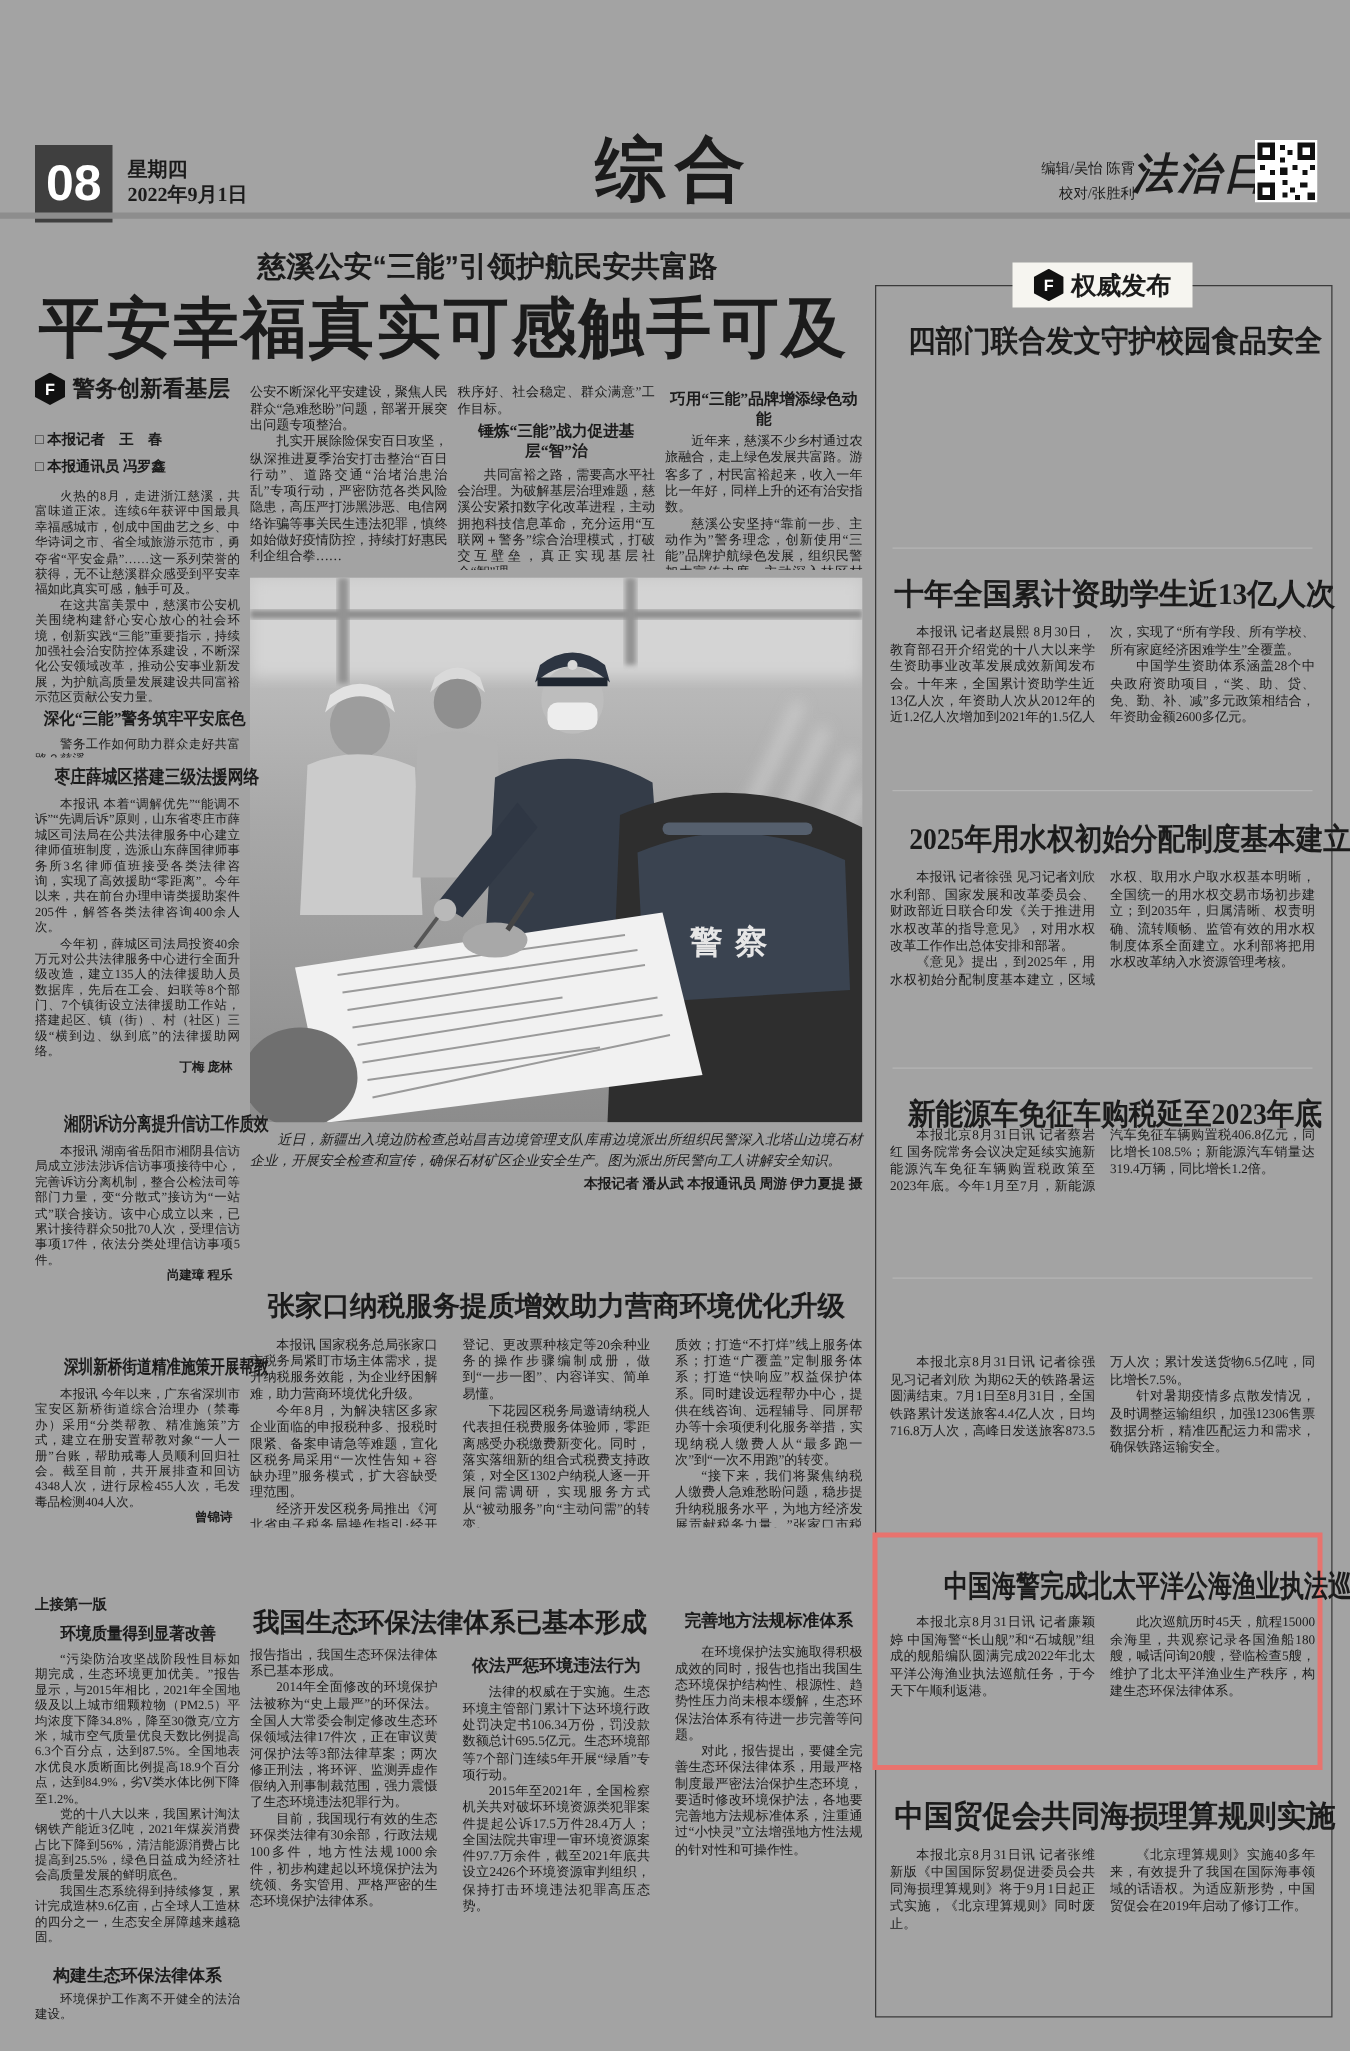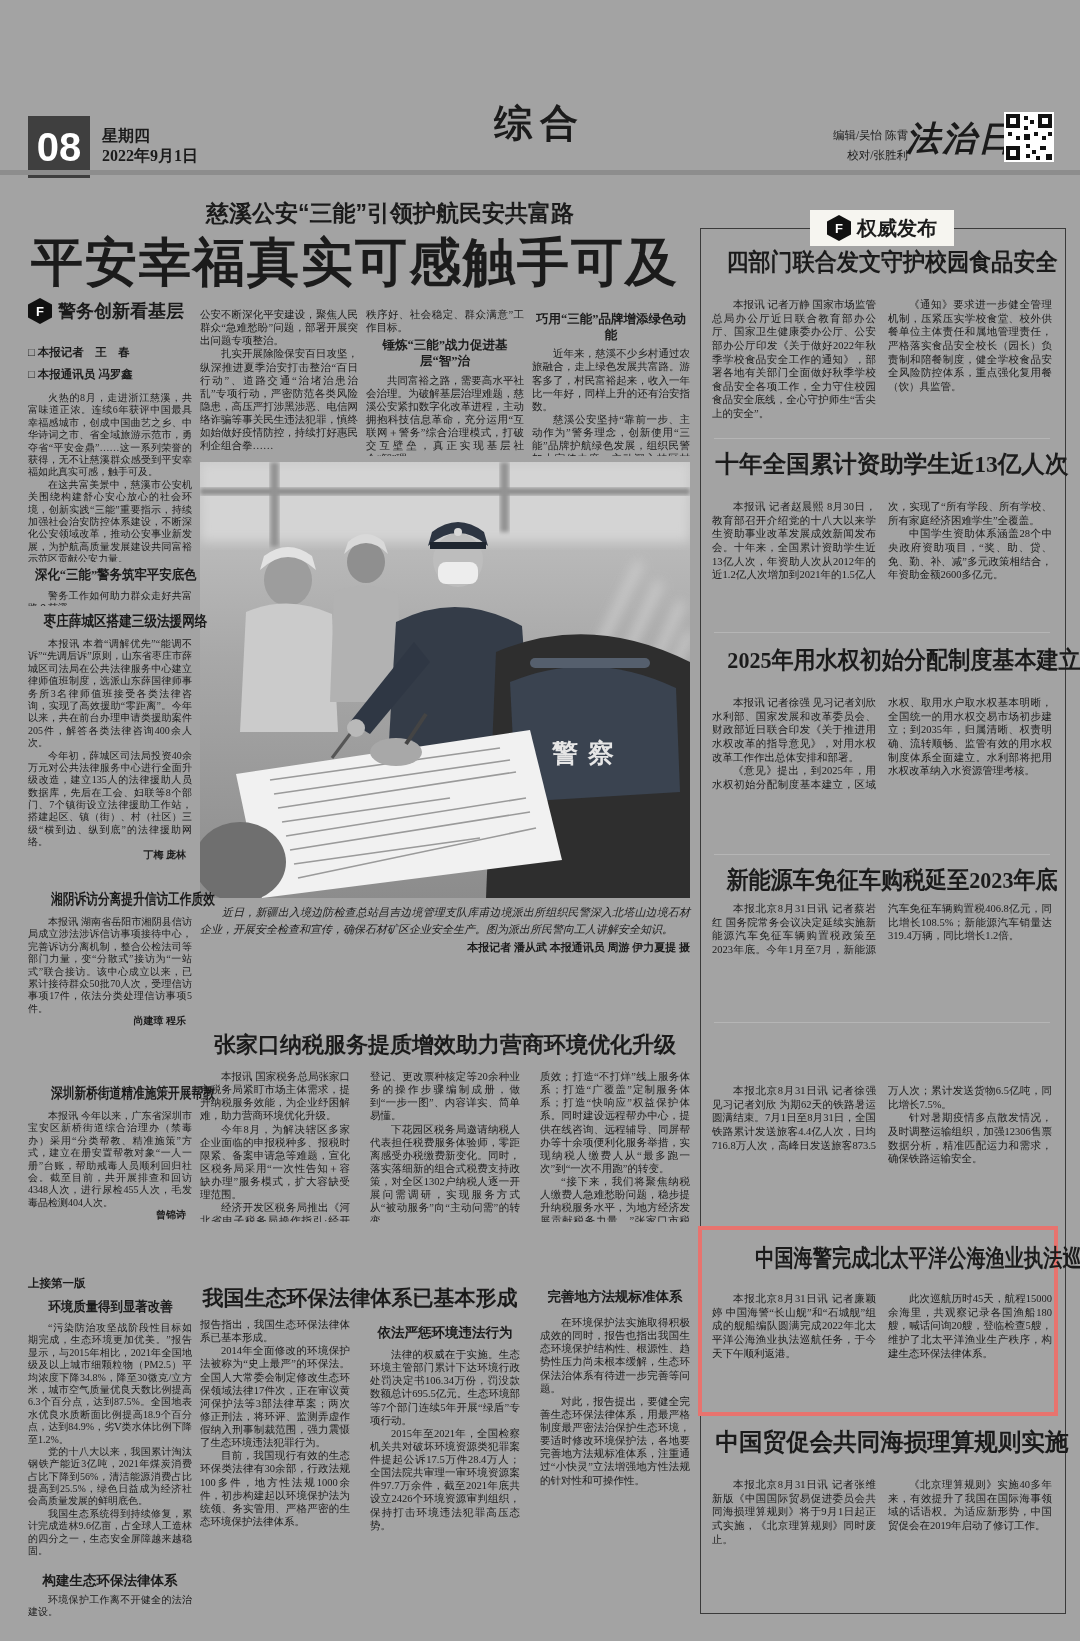--- a/index.html
+++ b/index.html
@@ -10,21 +10,21 @@
   .nowrap{white-space:nowrap;display:inline-block;}
   .sx98{transform:scaleX(.98);transform-origin:center;}
   .sx92{transform:scaleX(.92);transform-origin:center;}
   .sx84{transform:scaleX(.84);transform-origin:center;}
   .sx80{transform:scaleX(.80);transform-origin:center;}
   .sx78{transform:scaleX(.78);transform-origin:center;}
 
   
   .pagenum{width:62px;height:62px;background:#3f3f3f;color:#fff;display:flex;align-items:center;justify-content:center;font-size:40px;font-weight:bold;}
   .hmeta{font-size:16px;font-weight:bold;}
-  .section-title{width:1080px;text-align:center;font-size:38px;font-weight:900;letter-spacing:8px;}
+  .section-title{width:1080px;text-align:center;font-size:56px;font-weight:900;letter-spacing:8px;}
   .editors{width:150px;text-align:right;font-size:11.5px;line-height:1.7;}
   .masthead{font-size:34px;font-weight:bold;font-style:italic;letter-spacing:2px;}
   .toprule{width:1080px;height:5px;background:#8d8d8d;}
 
   
   .kicker{width:500px;text-align:center;font-size:23px;font-weight:bold;}
   .lead-hl{width:670px;text-align:center;font-size:52px;font-weight:900;letter-spacing:2px;}
   .badge{display:flex;align-items:center;gap:6px;font-size:18px;font-weight:bold;}
   .cube{width:24px;height:26px;background:#111;color:#fff;display:inline-flex;align-items:center;justify-content:center;
         clip-path:polygon(50% 0,100% 25%,100% 75%,50% 100%,0 75%,0 25%);font-size:13px;font-weight:bold;
@@ -49,21 +49,21 @@
   .caption p{margin:0;text-indent:2em;}
   .credit{text-align:right;font-weight:bold;font-style:normal;margin-top:2px;}
   .zjk-hl{width:490px;text-align:center;font-size:22px;font-weight:bold;white-space:nowrap;}
   .eco-hl{width:320px;text-align:center;font-size:21px;font-weight:bold;white-space:nowrap;}
   .colsub{width:150px;text-align:center;font-weight:bold;font-size:13.5px;white-space:nowrap;}
 
   
   .authbox{width:364px;height:1384px;border:1px solid #3a3a3a;}
   .authbadge{width:144px;height:36px;background:#f6f5f0;display:flex;align-items:center;justify-content:center;gap:6px;
              font-size:20px;font-weight:bold;}
-  .ra-hl{width:340px;text-align:center;font-size:24px;font-weight:bold;}
+  .ra-hl{width:340px;text-align:center;font-size:24px;font-weight:bold;margin-top:11px;}
   .ra-body{width:340px;font-size:10.5px;line-height:1.3;text-align:justify;overflow:hidden;column-count:2;column-gap:12px;}
   .ra-body p{margin:0;text-indent:2em;}
   .rrule{width:336px;height:1px;background:#b5b5b5;}
   .redbox{width:360px;height:190px;border:4px solid #e8736e;box-sizing:border-box;}
 </style>
 </head>
 <body>
 
 <div class="page">
 
@@ -276,24 +276,20 @@
       <p>对此，报告提出，要健全完善生态环保法律体系，用最严格制度最严密法治保护生态环境，要适时修改环境保护法，各地要完善地方法规标准体系，注重通过“小快灵”立法增强地方性法规的针对性和可操作性。</p>
     </div>
 
   <div class="abs authbox" style="left:700px;top:228px;"></div>
   <div class="abs authbadge" style="left:810px;top:210px;">
     <span class="cube">F</span>
     <span>权威发布</span>
   </div>
 
   <div class="abs ra-hl" style="left:712px;top:246px;"><span class="nowrap sx92">四部门联合发文守护校园食品安全</span></div>
-  <div class="abs tx ra-body" style="left:712px;top:298px;height:130px;">
-      <p>本报讯 记者万静 国家市场监管总局办公厅近日联合教育部办公厅、国家卫生健康委办公厅、公安部办公厅印发《关于做好2022年秋季学校食品安全工作的通知》，部署各地有关部门全面做好秋季学校食品安全各项工作，全力守住校园食品安全底线，全心守护师生“舌尖上的安全”。</p>
-      <p>《通知》要求进一步健全管理机制，压紧压实学校食堂、校外供餐单位主体责任和属地管理责任，严格落实食品安全校长（园长）负责制和陪餐制度，健全学校食品安全风险防控体系，重点强化复用餐（饮）具监管。</p>
-    </div>
   <div class="abs rrule" style="left:714px;top:438px;"></div>
 
   <div class="abs ra-hl" style="left:712px;top:448px;"><span class="nowrap sx98">十年全国累计资助学生近13亿人次</span></div>
   <div class="abs tx ra-body" style="left:712px;top:500px;height:122px;">
       <p>本报讯 记者赵晨熙 8月30日，教育部召开介绍党的十八大以来学生资助事业改革发展成效新闻发布会。十年来，全国累计资助学生近13亿人次，年资助人次从2012年的近1.2亿人次增加到2021年的1.5亿人次，实现了“所有学段、所有学校、所有家庭经济困难学生”全覆盖。</p>
       <p>中国学生资助体系涵盖28个中央政府资助项目，“奖、助、贷、免、勤、补、减”多元政策相结合，年资助金额2600多亿元。</p>
     </div>
   <div class="abs rrule" style="left:714px;top:632px;"></div>
 
   <div class="abs ra-hl" style="left:712px;top:644px;"><span class="nowrap sx92">2025年用水权初始分配制度基本建立</span></div>

